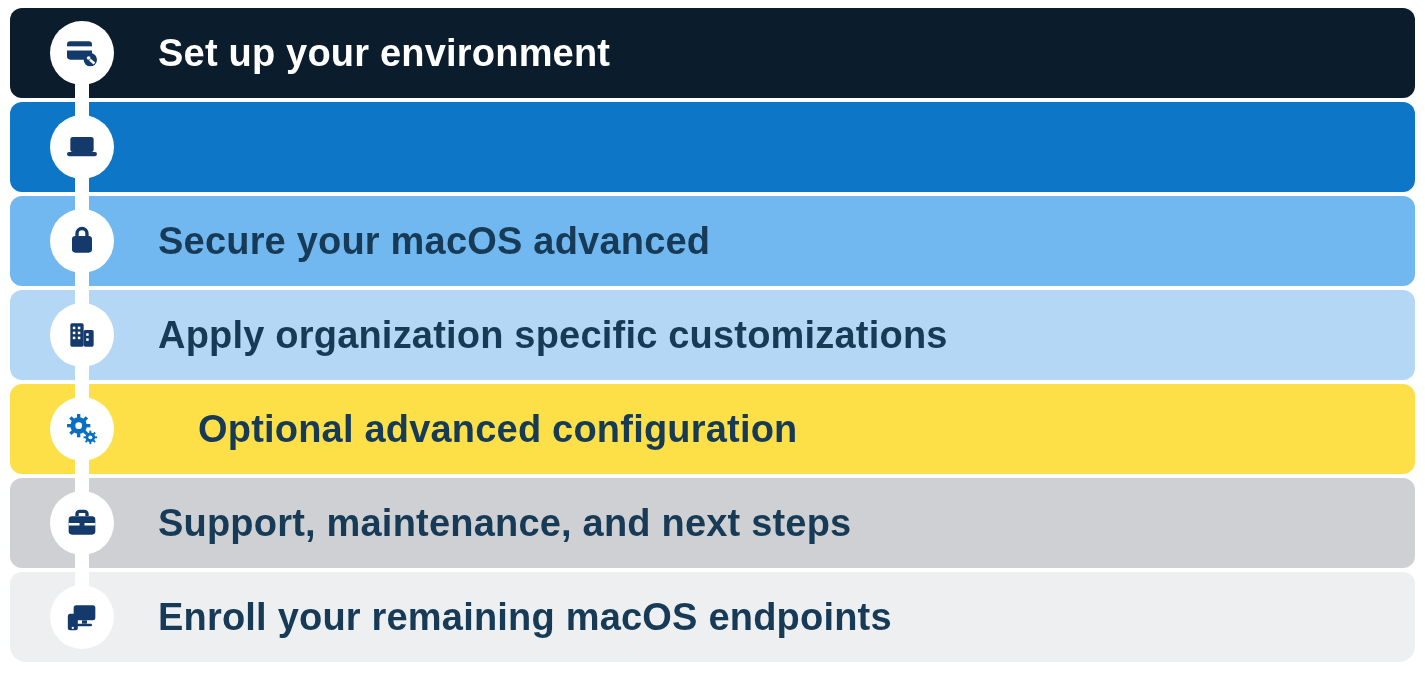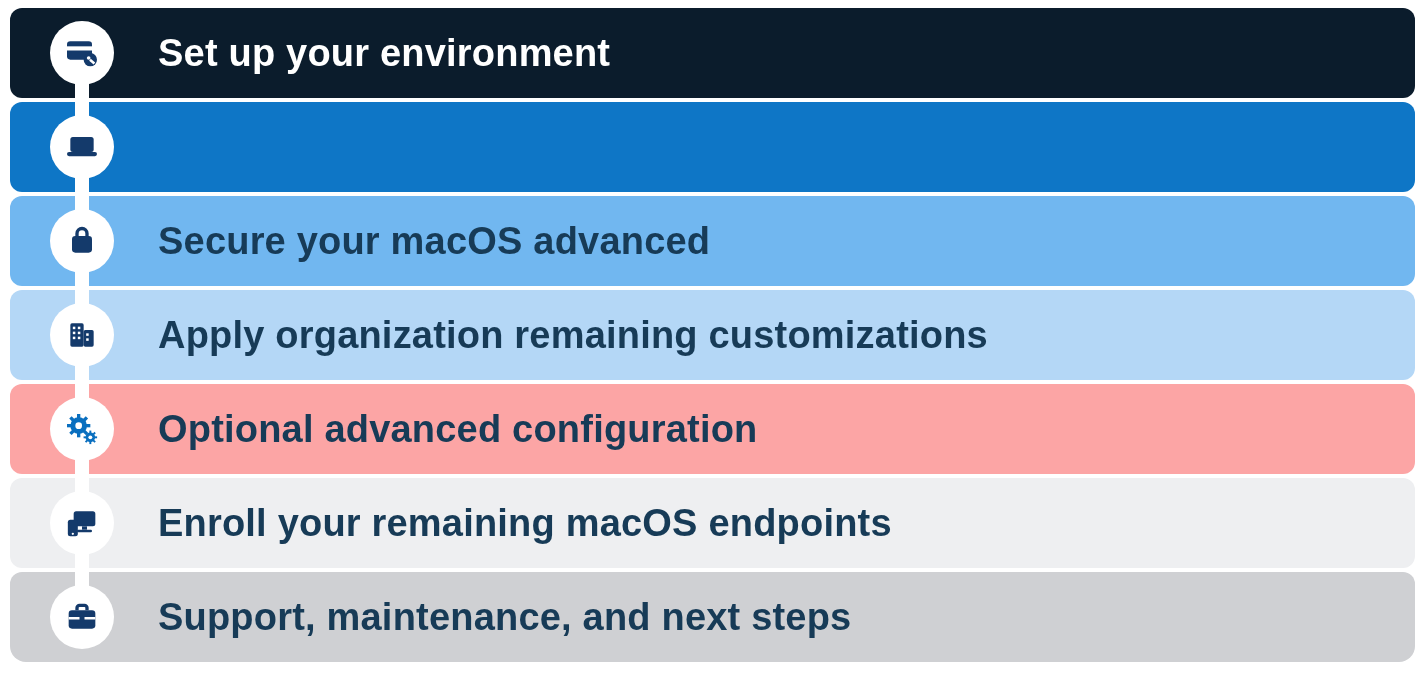--- a/index.html
+++ b/index.html
@@ -120,24 +120,24 @@
               <rect x="19" y="14" width="3" height="3"></rect>
             <rect x="13" y="20" width="3" height="3"></rect>
               <rect x="19" y="20" width="3" height="3"></rect>
             <rect x="13" y="26" width="3" height="3"></rect>
               <rect x="19" y="26" width="3" height="3"></rect>
             <rect x="29" y="22" width="3" height="3"></rect>
               <rect x="29" y="28" width="3" height="3"></rect>
           </g>
         </svg>
       </span>
-      <span class="label t-dark">Apply organization remaining customizations</span>
+      <span class="label t-dark">Apply organization specific customizations</span>
     </li>
 
-    <li class="step" style="background:#fca5a5;color:#173b57;">
+    <li class="step" style="background:#fde047;color:#173b57;gap:40px;">
       <span class="icon-badge">
         <svg viewBox="0 0 48 48" width="40" height="40" fill="#0a6fbf">
           <g transform="translate(20 20)">
             <circle r="10"></circle>
             <g>
               <rect x="-2" y="-14" width="4" height="6"></rect>
                 <rect x="-2" y="8" width="4" height="6"></rect>
               <rect x="-14" y="-2" width="6" height="4"></rect>
                 <rect x="8" y="-2" width="6" height="4"></rect>
               <rect x="-2" y="-14" width="4" height="6" transform="rotate(45)"></rect>
@@ -159,39 +159,39 @@
               <rect x="-14" y="-2" width="6" height="4" transform="rotate(45)"></rect>
                 <rect x="8" y="-2" width="6" height="4" transform="rotate(45)"></rect>
             </g>
             <circle r="4" fill="#ffffff"></circle>
           </g>
         </svg>
       </span>
       <span class="label t-dark">Optional advanced configuration</span>
     </li>
 
+    <li class="step" style="background:#cfd0d3;color:#173b57;">
+      <span class="icon-badge">
+        <svg viewBox="0 0 48 48" width="40" height="40" fill="#143a6b">
+          <path d="M18 16 v-3 a3 3 0 0 1 3 -3 h6 a3 3 0 0 1 3 3 v3" fill="none" stroke-width="4" stroke="#143a6b"></path>
+          <rect x="8" y="16" width="32" height="22" rx="4"></rect>
+          <rect x="8" y="24" width="32" height="3" fill="#ffffff"></rect>
+          <rect x="21" y="23" width="6" height="6" rx="1"></rect>
+        </svg>
+      </span>
+      <span class="label t-dark">Support, maintenance, and next steps</span>
+    </li>
+
     <li class="step" style="background:#eeeff1;color:#173b57;">
       <span class="icon-badge">
         <svg viewBox="0 0 48 48" width="40" height="40" fill="#143a6b">
           <rect x="14" y="10" width="26" height="18" rx="3"></rect>
           <rect x="24" y="28" width="6" height="4"></rect>
           <rect x="18" y="32" width="18" height="3" rx="1.5"></rect>
           <rect x="7" y="20" width="12" height="20" rx="3"></rect>
           <circle cx="13" cy="37" r="1.4" fill="#ffffff"></circle>
         </svg>
       </span>
       <span class="label t-dark">Enroll your remaining macOS endpoints</span>
     </li>
 
-    <li class="step" style="background:#cfd0d3;color:#173b57;">
-      <span class="icon-badge">
-        <svg viewBox="0 0 48 48" width="40" height="40" fill="#143a6b">
-          <path d="M18 16 v-3 a3 3 0 0 1 3 -3 h6 a3 3 0 0 1 3 3 v3" fill="none" stroke-width="4" stroke="#143a6b"></path>
-          <rect x="8" y="16" width="32" height="22" rx="4"></rect>
-          <rect x="8" y="24" width="32" height="3" fill="#ffffff"></rect>
-          <rect x="21" y="23" width="6" height="6" rx="1"></rect>
-        </svg>
-      </span>
-      <span class="label t-dark">Support, maintenance, and next steps</span>
-    </li>
-
   </ul>
 </div>
 
 </body></html>

